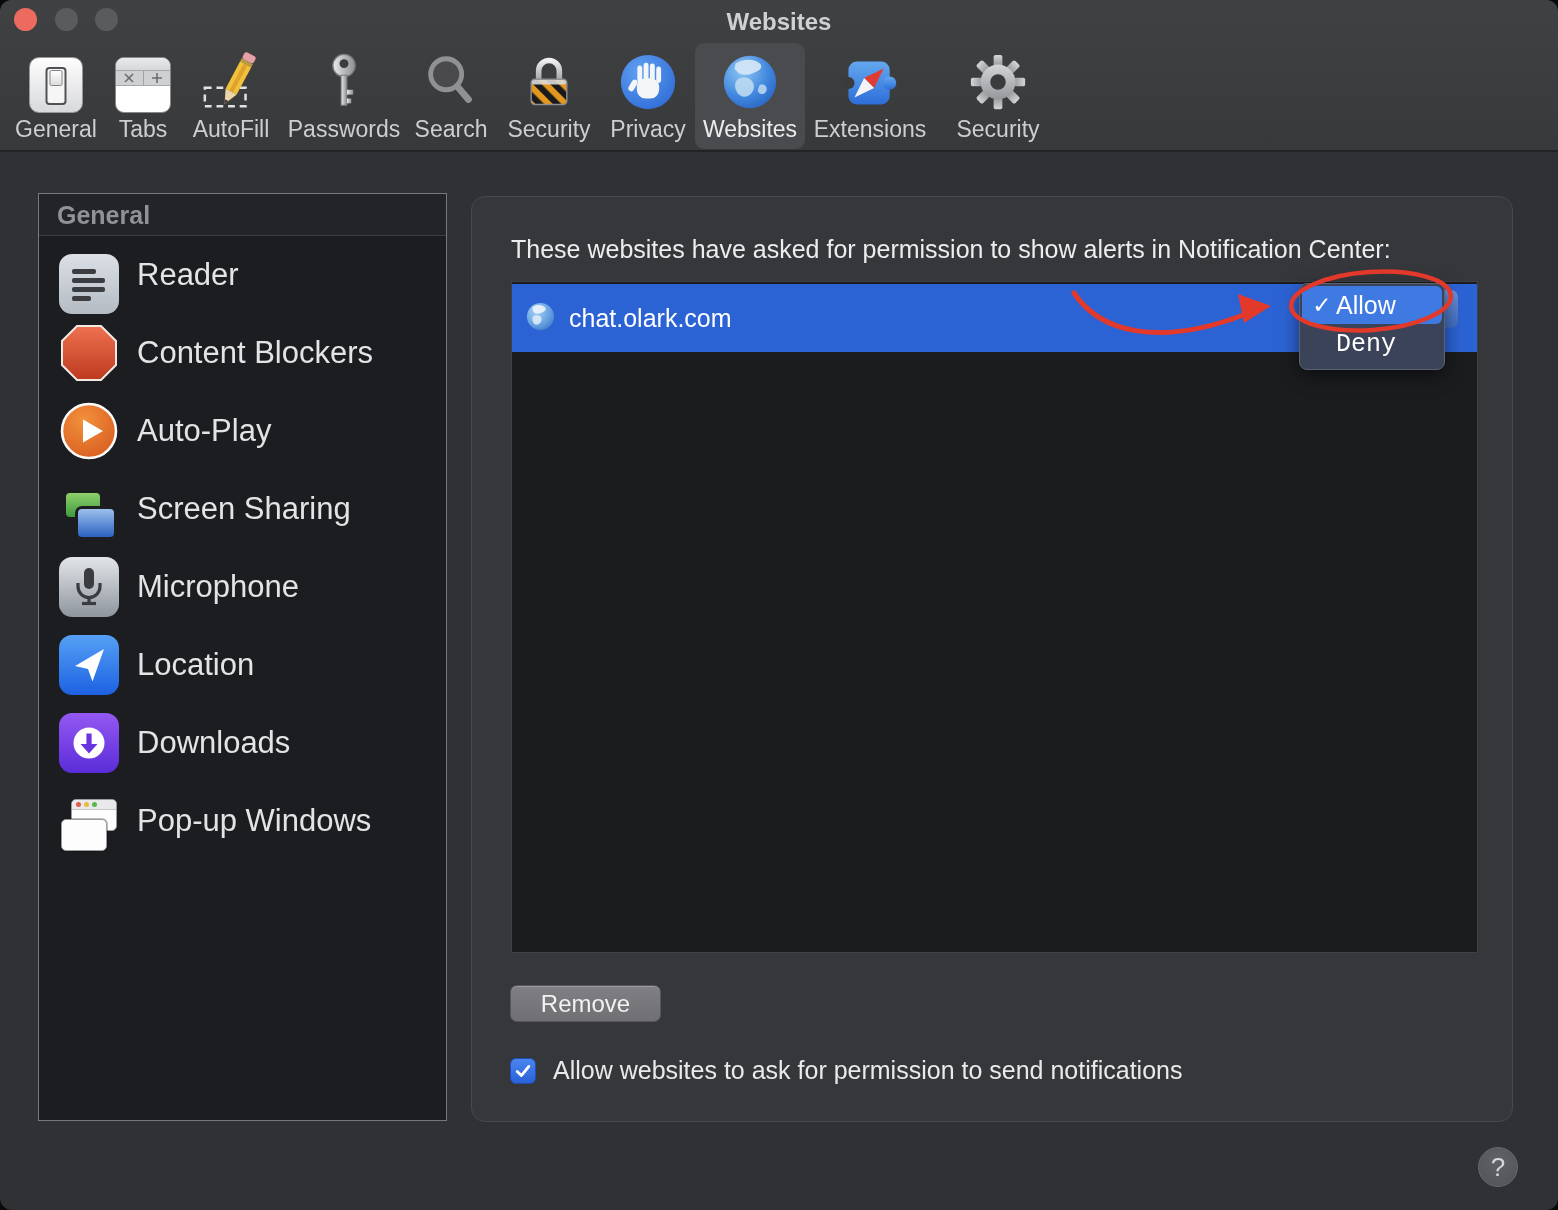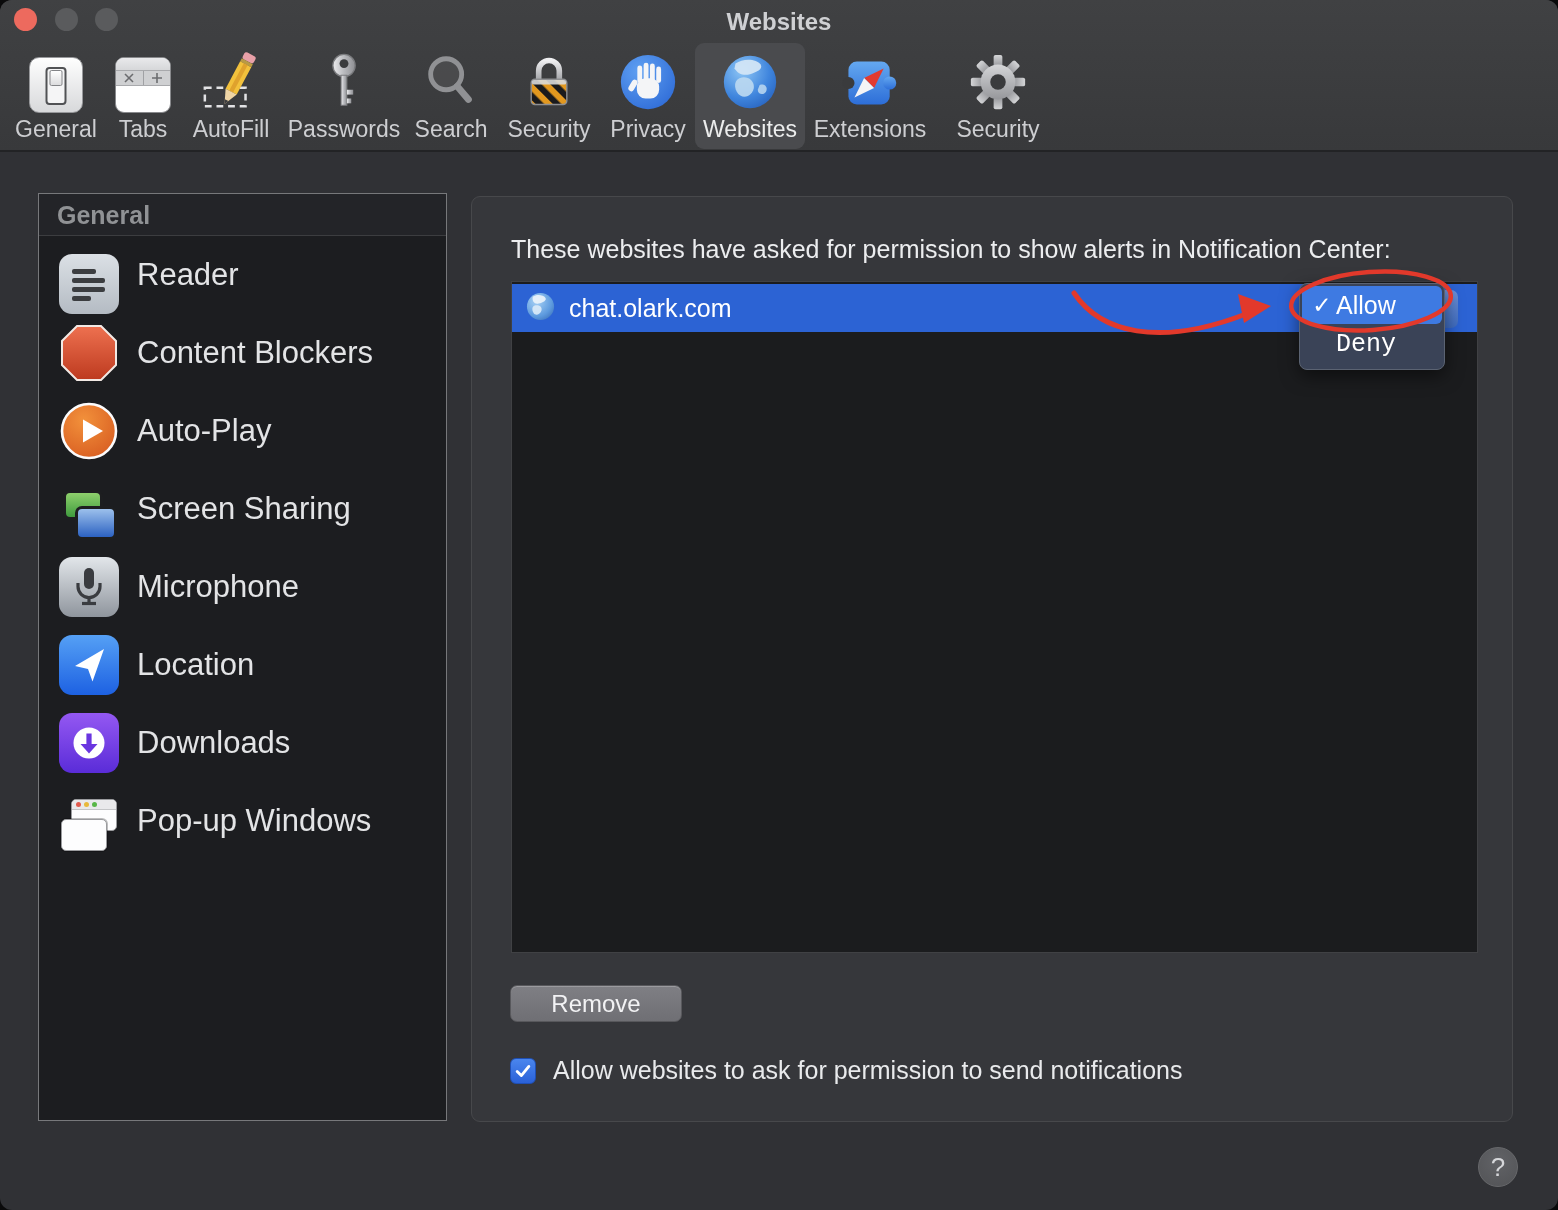--- a/index.html
+++ b/index.html
@@ -61,29 +61,29 @@
   .ic-popup { position:relative; width:64px; height:62px; }
   .pw { position:absolute; border-radius:5px; background:#fdfdfe; border:1px solid #9a9b9e; }
   .pw-back { left:12px; top:0; width:46px; height:32px; }
   .pw-back .tbar { height:10px; border-radius:4px 4px 0 0; background:#e9e9eb; border-bottom:1px solid #c5c6c8;
                    display:flex; align-items:center; gap:3px; padding-left:4px; }
   .pw-back .d { width:5px; height:5px; border-radius:50%; }
   .pw-front { left:2px; top:20px; width:46px; height:32px; box-shadow:0 0 0 1px rgba(0,0,0,.25); }
 
   
   .groupbox { position:absolute; left:471px; top:196px; width:1042px; height:926px;
-              background:#36373b; border:1px solid #47484b; border-radius:9px; }
+              background:#36373b; border:1px solid #47484b; border-radius:14px; }
   .gb-heading { position:absolute; left:39px; top:38px; font-size:25px; color:#ecedef; }
   .site-table { position:absolute; left:39px; top:84px; width:967px; height:672px;
                 background:#1b1c1e; border:1px solid #404144; }
-  .site-row { position:absolute; left:0; top:2px; width:100%; height:48px; background:#2c63d4;
+  .site-row { position:absolute; left:0; top:2px; width:100%; height:68px; background:#2c63d4;
               display:flex; align-items:center; }
   .site-row .fav { margin-left:13px; }
   .site-row .site { margin-left:13px; font-size:25px; color:#fff; }
-  .btn-remove { position:absolute; left:38px; top:788px; width:172px; height:37px; border-radius:7px;
+  .btn-remove { position:absolute; left:38px; top:788px; width:151px; height:37px; border-radius:7px;
                 background:linear-gradient(#7f7f84,#6f6f74); border:1px solid #58585c;
                 box-shadow:inset 0 1px 0 rgba(255,255,255,.22);
                 color:#f2f2f4; font-size:24px; text-align:center; line-height:35px; cursor:default; }
   .cb-row { position:absolute; left:38px; top:859px; display:flex; align-items:center; }
   .checkbox { width:26px; height:26px; border-radius:6px;
               background:linear-gradient(#4a86ee,#2a61d8); border:1px solid #1f4fb4;
               display:flex; align-items:center; justify-content:center; }
   .cb-label { margin-left:17px; font-size:25px; color:#e9eaec; }
 
   

